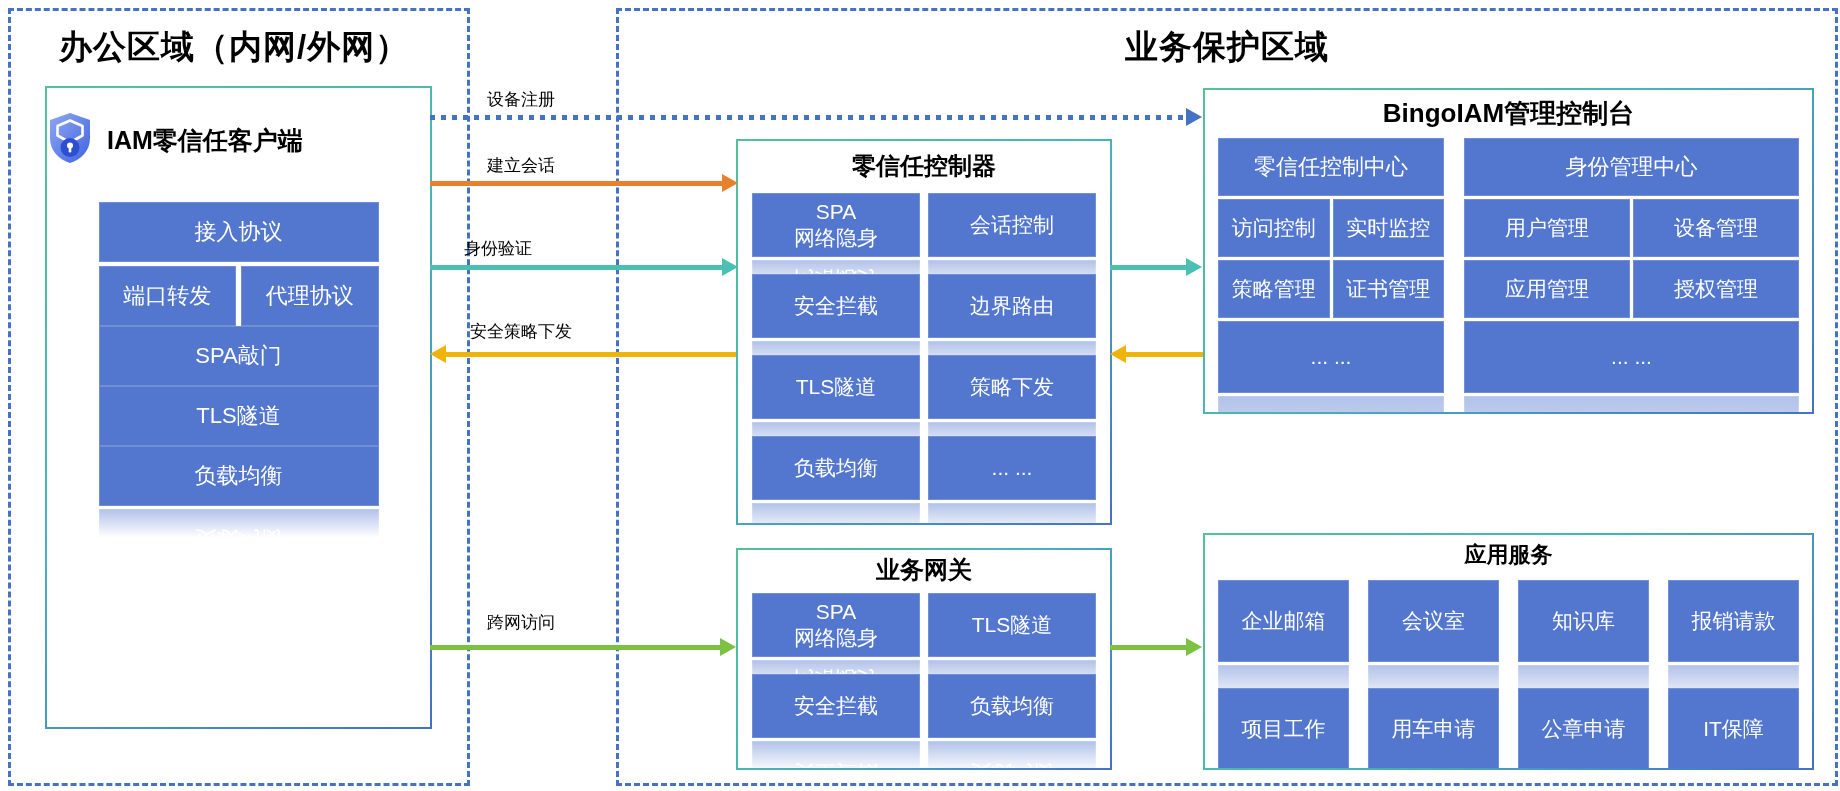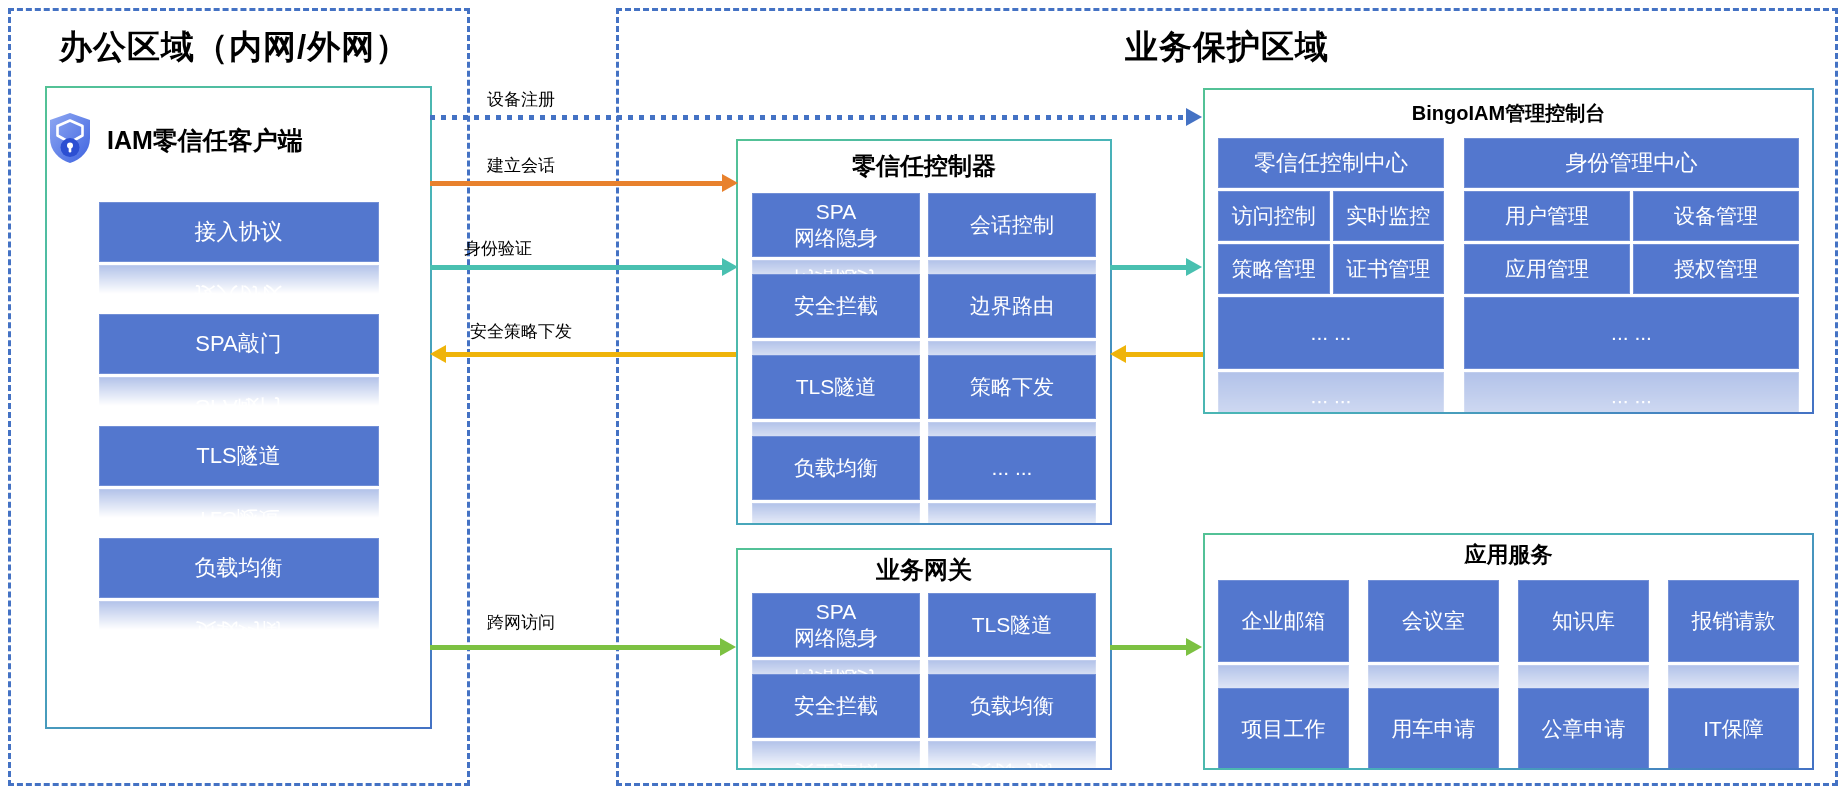--- a/index.html
+++ b/index.html
@@ -19,50 +19,50 @@
         border-image:linear-gradient(140deg,#53C295 0%,#49B4B8 45%,#4472C4 100%) 1;}
   #client-box{left:45px;top:86px;width:383px;height:639px;}
   #controller-box{left:736px;top:139px;width:372px;height:382px;}
   #gateway-box{left:736px;top:548px;width:372px;height:218px;}
   #console-box{left:1203px;top:88px;width:607px;height:322px;}
   #apps-box{left:1203px;top:533px;width:607px;height:233px;}
 
   .box-title{text-align:center;font-size:24px;font-weight:bold;line-height:30px;}
   #controller-box .box-title{margin-top:10px;}
   #gateway-box .box-title{margin-top:5px;}
-  #console-box .box-title{margin-top:8px;font-size:20px;}
+  #console-box .box-title{margin-top:8px;font-size:26px;}
   #apps-box .box-title{margin-top:5px;font-size:22px;}
 
   
   .cell{background:#5377CE;color:#fff;display:flex;align-items:center;justify-content:center;
         text-align:center;font-size:21px;line-height:26px;white-space:pre-line;
         box-shadow:inset 0 0 0 1px rgba(255,255,255,0.18);}
   .refl{-webkit-box-reflect:below 3px linear-gradient(to bottom,rgba(0,0,0,0) 52%,rgba(0,0,0,0.45) 100%);}
 
   
   .client-header{margin-top:24px;display:flex;align-items:center;justify-content:flex-start;gap:14px;}
   .client-title{font-size:25px;font-weight:600;}
   .client-cells{width:280px;margin:34px auto 0;}
   .client-cells .cell{height:60px;font-size:22px;}
   .pair{display:flex;gap:5px;margin-top:4px;}
   .pair .cell{flex:1;}
-  .stack-gap{margin-top:52px;}
+  .stack-gap{}
 
   
   .grid2{display:grid;grid-template-columns:1fr 1fr;gap:17px 8px;width:344px;margin:12px auto 0;}
   .grid2 .cell{height:64px;}
   #gateway-box .grid2{margin-top:8px;}
 
   
   .panels{display:flex;gap:20px;padding:10px 13px 0;}
   .panel{display:grid;grid-template-columns:1fr 1fr;gap:3px;align-content:start;}
   .panel-left{width:226px;}
   .panel-right{flex:1;}
   .panel .hdr{grid-column:1/3;height:52px;font-size:22px;}
-  .panel .cell{height:50px;}
+  .panel .cell{height:58px;}
   .panel .ell{grid-column:1/3;height:72px;}
 
   
   .grid4{display:grid;grid-template-columns:repeat(4,1fr);gap:26px 19px;margin:10px 13px 0;}
   .grid4 .cell{height:82px;}
 
   
   .flow-line{position:absolute;height:5px;background:var(--c);z-index:3;}
   .flow-dotted{background:repeating-linear-gradient(to right,var(--c) 0 5px,transparent 5px 11px);}
   .ah-r{position:absolute;width:0;height:0;z-index:3;
@@ -98,20 +98,24 @@
           <circle cx="23" cy="35.5" r="9.5" fill="#2C4FD2"></circle>
           <circle cx="23" cy="33.5" r="3" fill="#ffffff"></circle>
           <rect x="21.7" y="34.5" width="2.6" height="6" rx="1.3" fill="#ffffff"></rect>
         </svg>
       </span>
       <span class="client-title">IAM零信任客户端</span>
     </div>
     <div class="client-cells">
       <div class="refl">
         <div class="cell">接入协议</div>
+        <div class="pair">
+          <div class="cell">端口转发</div>
+          <div class="cell">代理协议</div>
+        </div>
       </div>
       <div class="cell refl stack-gap">SPA敲门</div>
       <div class="cell refl stack-gap">TLS隧道</div>
       <div class="cell refl stack-gap">负载均衡</div>
     </div>
   </div>
 
   <div class="gbox" id="controller-box">
     <div class="box-title">零信任控制器</div>
     <div class="grid2">

